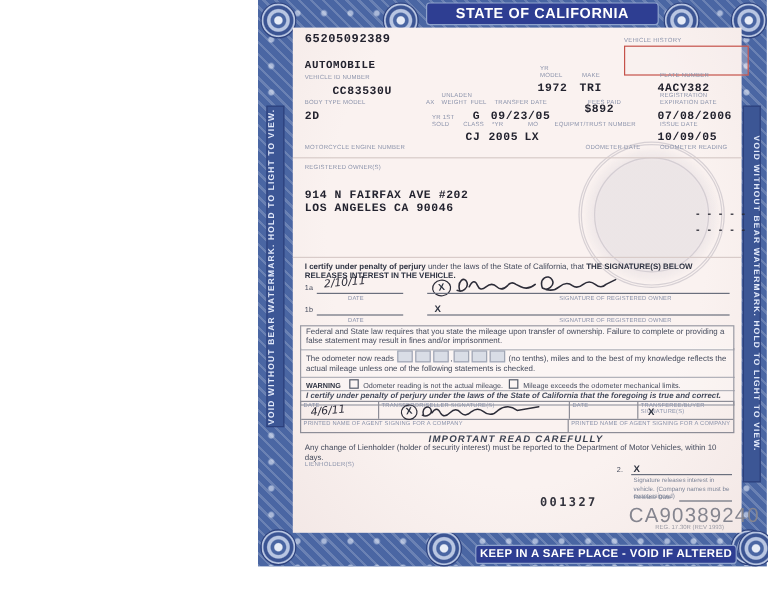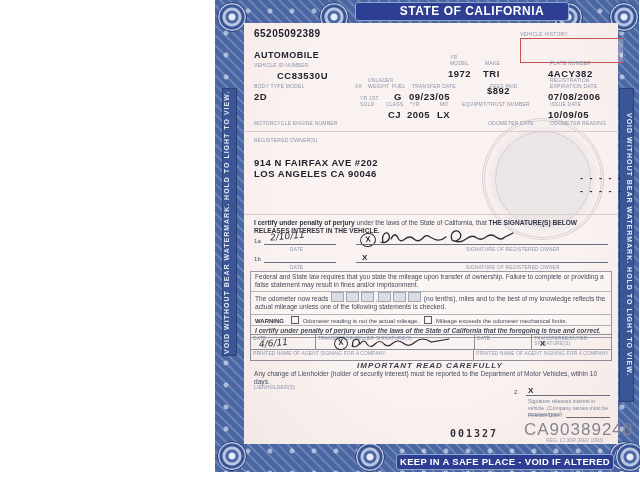--- a/index.html
+++ b/index.html
@@ -13,29 +13,29 @@
       #4a66a3;
     background-size:auto,22px 22px,auto;}
   .ros{position:absolute;width:28px;height:28px;border-radius:50%;
     background:radial-gradient(circle,#e7ecf7 0 3px,#4a66a3 4px 6px,#b9c6e2 7px 9px,#3b5493 10px 12px,#b9c6e2 13px 14px);
     border:1px solid #2e427e;}
   #paper{position:absolute;left:29px;top:23px;width:374px;height:421px;
     background:radial-gradient(ellipse at 50% 40%, #faf2f0 0 60%, #f3e8e6 100%);}
   
   .banner{position:absolute;background:#2e3e92;color:#fff;font-weight:bold;
     text-align:center;border:1px solid #8fa3cc;border-radius:3px;}
-  #topBanner{left:140px;top:2px;width:192px;height:17px;font-size:12px;line-height:17px;letter-spacing:.5px;padding-left:20px;}
+  #topBanner{left:140px;top:2px;width:192px;height:17px;font-size:12px;line-height:17px;letter-spacing:.5px;}
   #bottomBanner{left:181px;top:454px;width:216px;height:14px;font-size:9.5px;line-height:14px;letter-spacing:.3px;}
   
   .band{position:absolute;background:#3c5695;color:#e3eafb;font-size:7px;font-weight:bold;
     letter-spacing:1px;writing-mode:vertical-rl;text-align:center;overflow:hidden;border:1px solid #2c407c;}
   #bandL{left:7px;top:88px;width:13px;height:266px;transform:rotate(180deg);}
   #bandR{left:404px;top:88px;width:13px;height:312px;}
   .lbl{position:absolute;font-size:5px;color:#8b93ab;letter-spacing:.2px;white-space:pre-line;line-height:5.5px;}
-  .val{position:absolute;font-family:Liberation Sans, sans-serif;font-weight:bold;font-size:9.5px;
+  .val{position:absolute;font-family:Liberation Mono, monospace;font-weight:bold;font-size:9.5px;
     color:#23232f;letter-spacing:.5px;white-space:pre;}
   .hr{position:absolute;left:0;width:374px;border-top:1px solid #d8cbc9;}
   .para{position:absolute;font-size:6.6px;color:#454b5c;line-height:8px;}
   .para b{color:#2f3443;}
   .sline{position:absolute;border-bottom:1px solid #6a6f7d;}
   .slbl{position:absolute;font-size:4.8px;color:#8b93ab;letter-spacing:.2px;}
   .xmark{position:absolute;font-size:8px;font-weight:bold;color:#2e3340;}
   .hw{position:absolute;font-family:"DejaVu Sans", sans-serif;font-style:italic;font-size:9px;
     color:#2c2c38;transform:rotate(-5deg);white-space:nowrap;}
   .circleX{position:absolute;width:14px;height:12px;border:1.2px solid #2c2c38;border-radius:50%;
@@ -230,17 +230,17 @@
       <div class="lbl" style="left:10px;top:362px;">LIENHOLDER(S)</div>
 
       <div class="slbl" style="left:270px;top:366px;font-size:6px;color:#454b5c;">2.</div>
       <div class="xmark" style="left:284px;top:363px;">X</div>
       <div class="sline" style="left:282px;top:372px;width:84px;"></div>
       <div class="note" style="left:284px;top:375px;width:84px;">Signature releases interest in vehicle. (Company names must be countersigned)</div>
       <div class="note" style="left:284px;top:389px;">Release Date</div>
       <div class="sline" style="left:322px;top:394px;width:44px;"></div>
 
       <div class="bigno" style="left:280px;top:397px;">CA90389240</div>
-      <div class="dotmx" style="left:206px;top:405px;">001327</div>
+      <div class="dotmx" style="left:206px;top:391px;">001327</div>
       <div class="tiny" style="left:302px;top:414px;">REG. 17.30R (REV 1993)</div>
     </div>
   </div>
 </div>
 
 </body></html>

